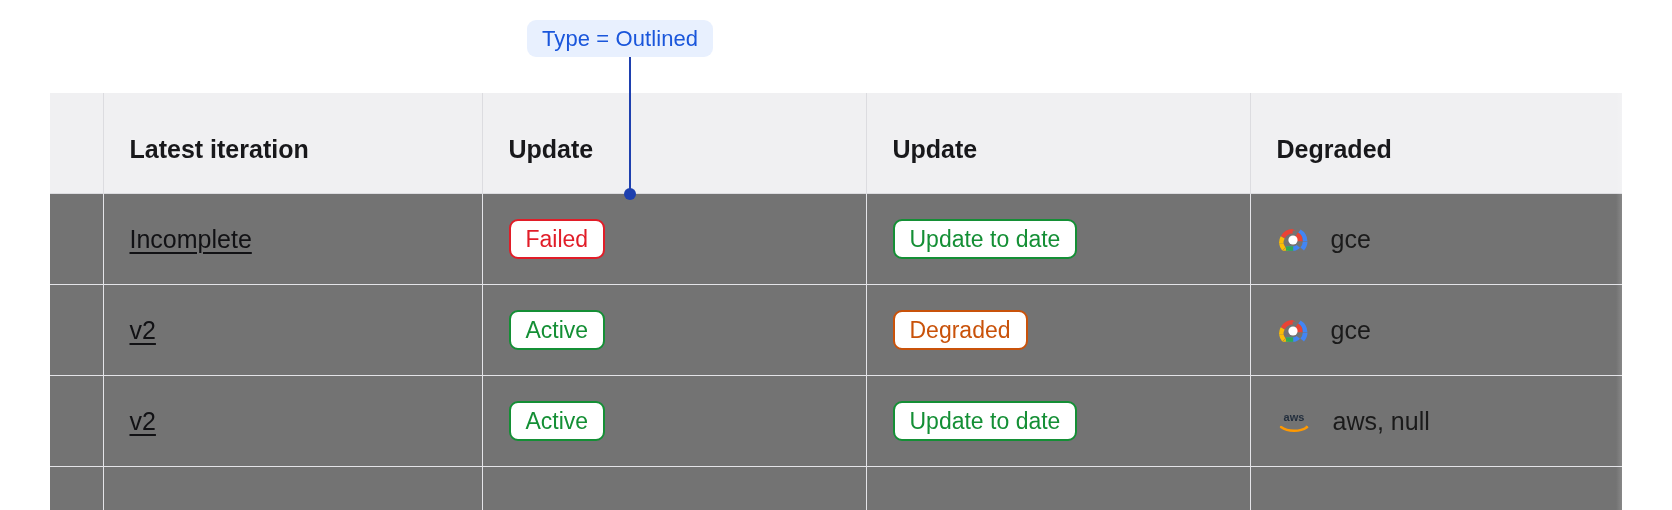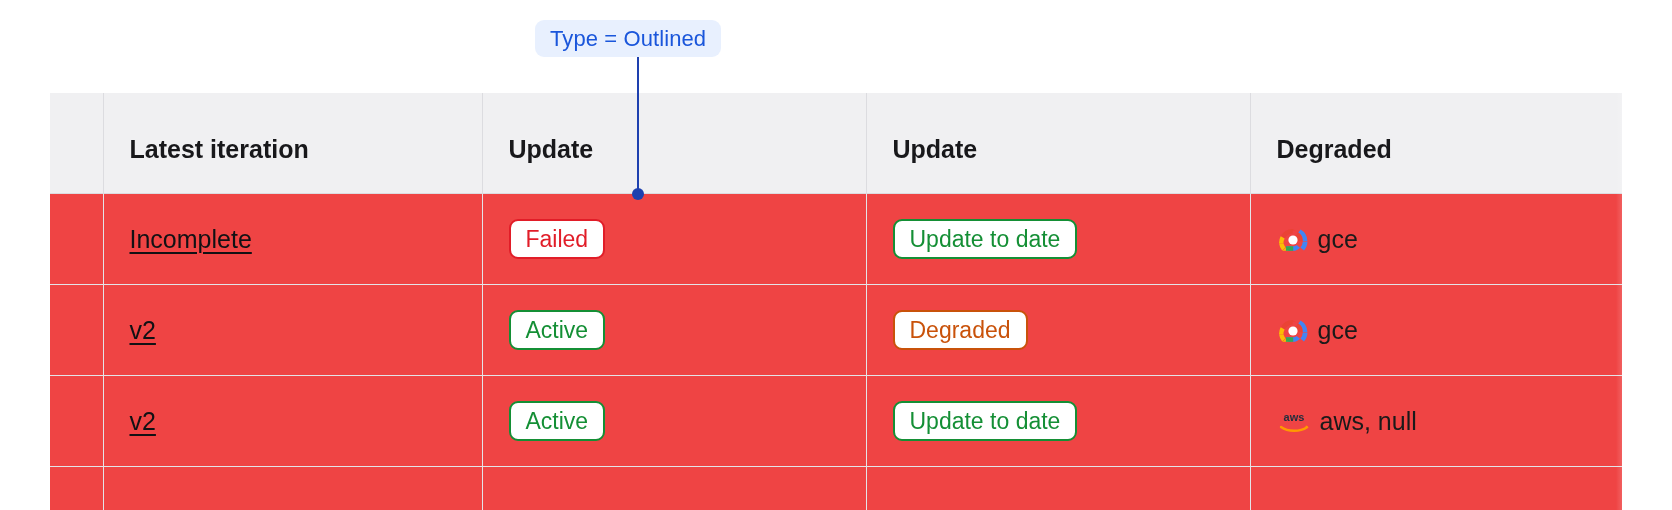--- a/index.html
+++ b/index.html
@@ -12,21 +12,21 @@
     height: 510px;
     font-family: "Liberation Sans", sans-serif;
     color: #1a1a1a;
     overflow: hidden;
     position: relative;
   }
 
   
   #annotation-layer {
     position: absolute;
-    left: 8px; top: 0;
+    left: 0; top: 0;
     width: 1352px;
     height: 510px;
     pointer-events: none;
     z-index: 5;
   }
   #annotation-badge {
     position: absolute;
     left: 527px;
     top: 20px;
     height: 37px;
@@ -97,21 +97,21 @@
     border-right: 1px solid #dcdce0;
   }
   thead th.last-head { border-right: none; }
 
   tbody td {
     height: 90px;
     padding: 0 0 0 26px;
     border-bottom: 1px solid #e4e4e8;
     border-right: 1px solid #e4e4e8;
     vertical-align: middle;
-    background: #ef4444;
+    background: #737373;
     font-size: 25px;
   }
   tbody td.gutter-cell { padding: 0; border-right: 1px solid #e4e4e8; }
   tbody td.last-cell { border-right: none; }
 
   
   .cell-link {
     font-size: 25px;
     color: #111114;
     text-decoration: underline;
@@ -138,21 +138,21 @@
     cursor: pointer;
   }
   .chip.red    { color: #e11d28; }
   .chip.green  { color: #148f35; }
   .chip.orange { color: #c9520a; }
 
   
   .service-cell {
     display: flex;
     align-items: center;
-    gap: 9px;
+    gap: 22px;
   }
   .service-label {
     font-size: 25px;
     color: #1a1a1a;
     white-space: nowrap;
   }
   .svc-icon { flex: 0 0 auto; display: block; }
 
   
   #right-fade {

